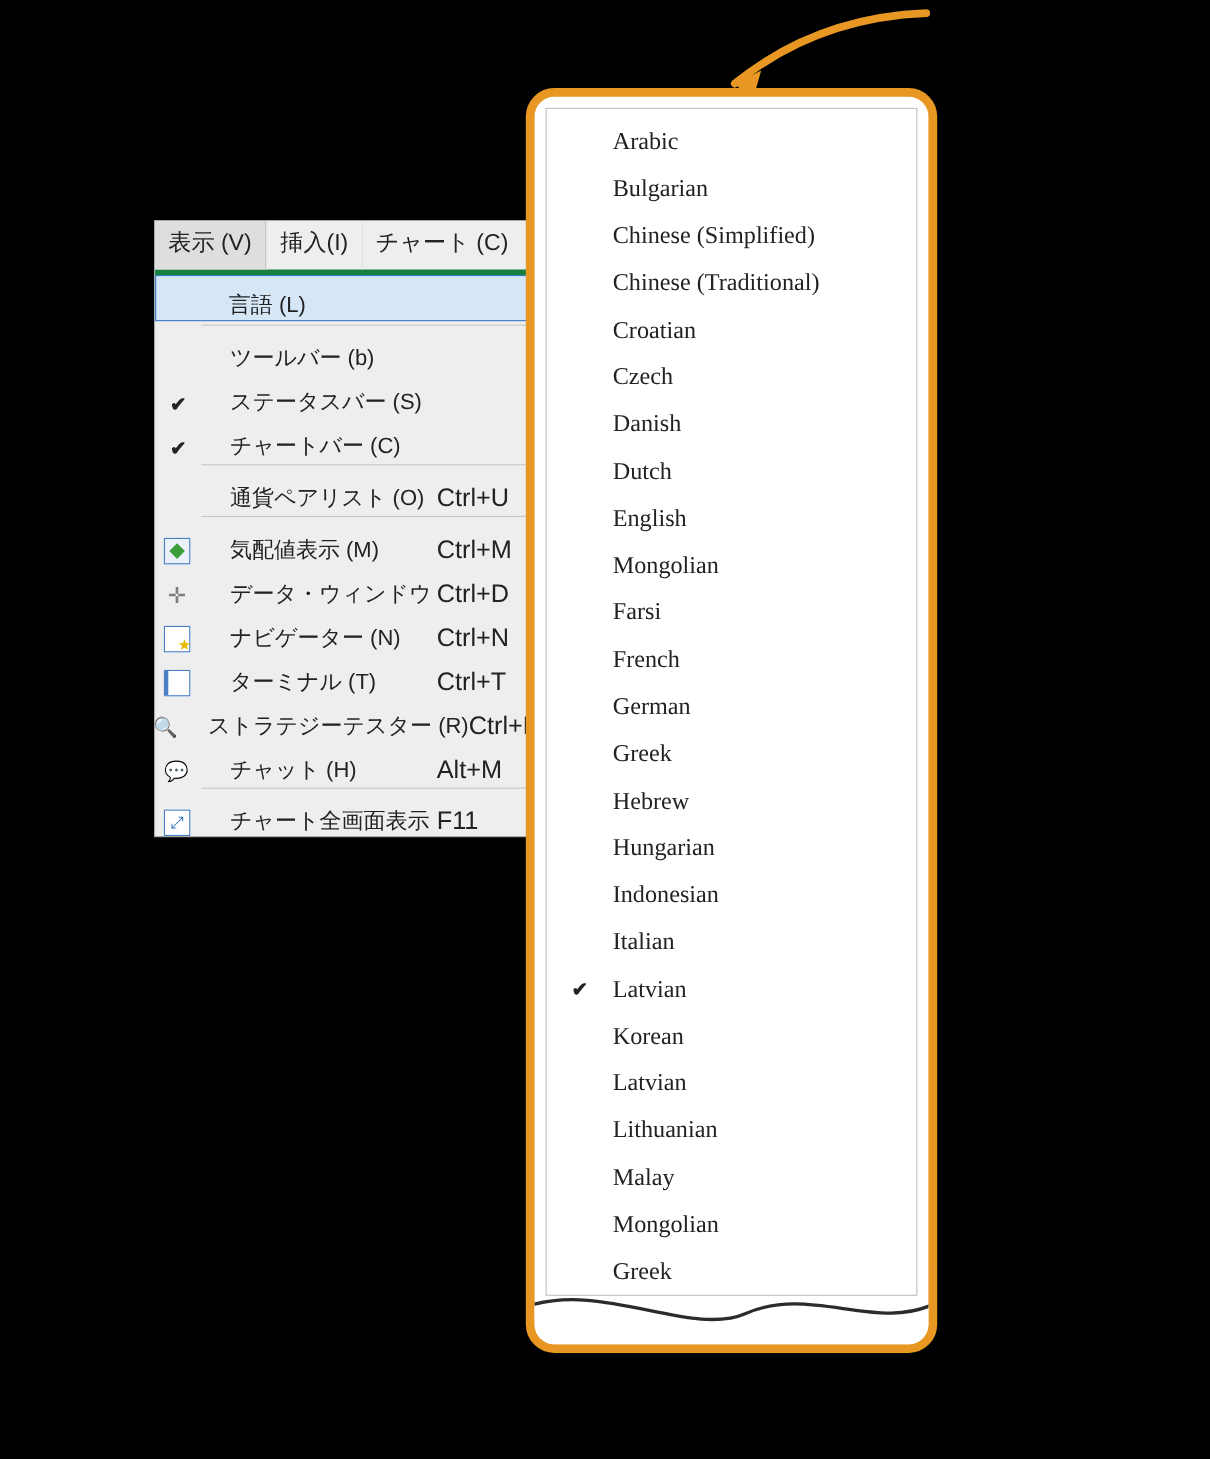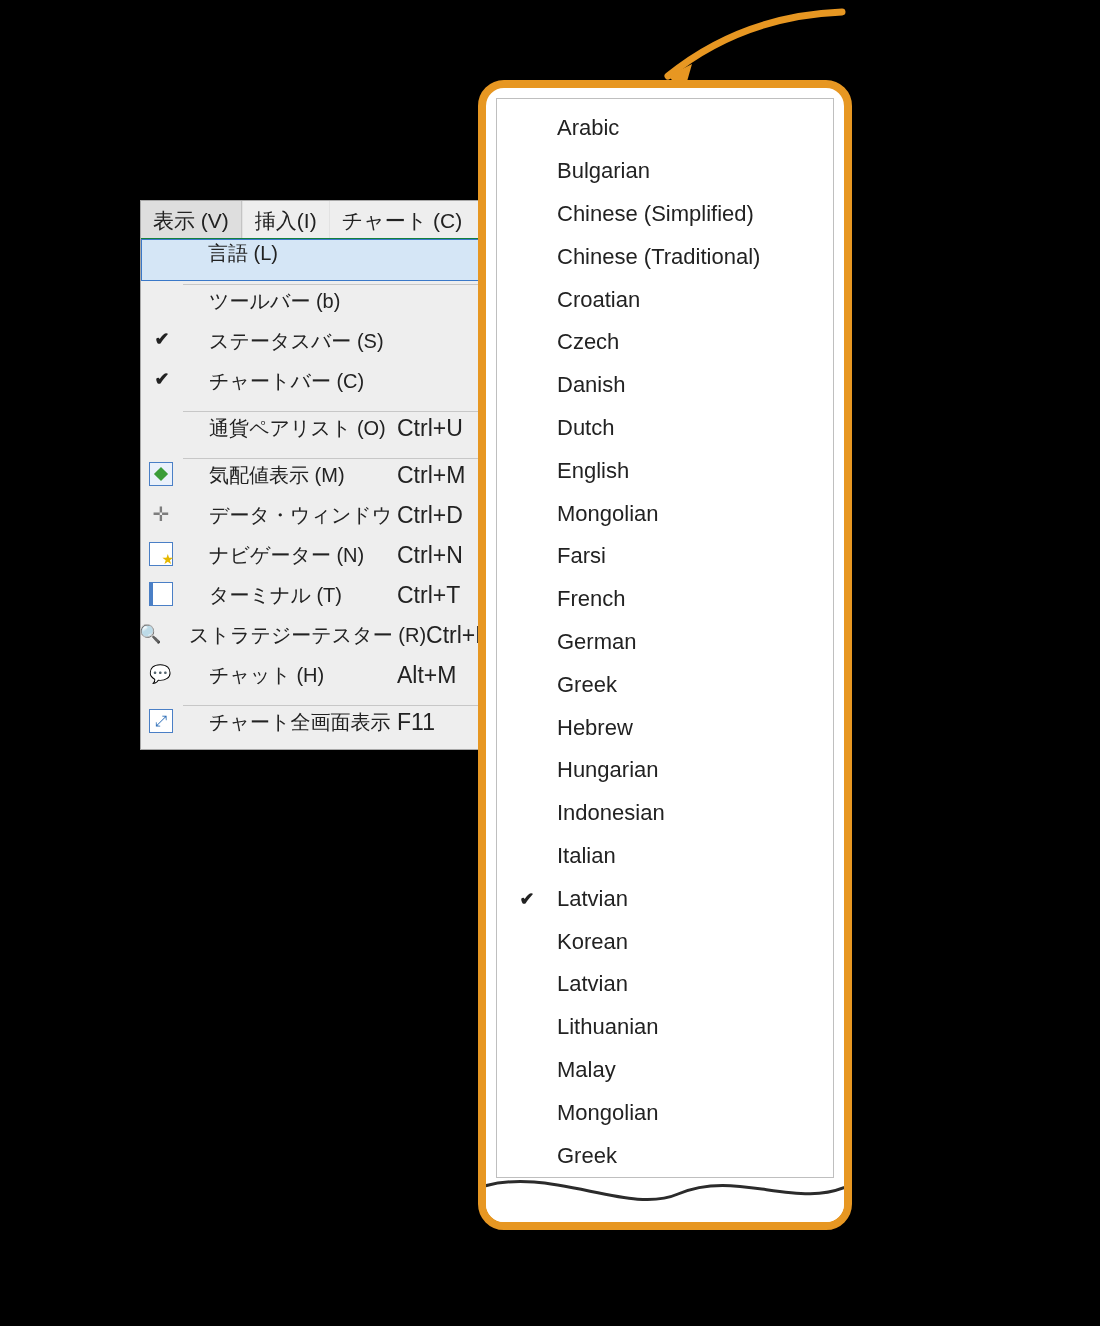--- a/index.html
+++ b/index.html
@@ -19,46 +19,46 @@
     position: absolute;
     left: 140px;
     top: 200px;
     width: 350px;
     background: #eeeeee;
     border: 1px solid #a8a8a8;
     box-shadow: 0 4px 12px rgba(0,0,0,.25);
   }
   .menubar {
     display: flex;
-    height: 38px;
-    border-bottom: 1px solid #15803d;
+    height: 49px;
+    border-bottom: 5px solid #15803d;
     background: #eeeeee;
   }
   .menubar-item {
     padding: 6px 12px 4px 12px;
     font-size: 21px;
     line-height: 28px;
   }
   .menubar-item.active {
     background: #dedede;
     border-right: 1px solid #c4c4c4;
   }
   .menubar-item + .menubar-item { border-left: 1px solid #e2e2e2; }
 
   .menu-body {
     display: flex;
     flex-direction: column;
     padding: 0;
   }
   .menu-row {
     display: flex;
-    align-items: flex-start;
+    align-items: flex-end;
     height: 40px;
     font-size: 20px;
-    padding: 0 12px 15px 0;
+    padding: 0 12px 0 0;
   }
   .menu-row.highlight {
     background: #d5e6f6;
     border: 1px solid #3a78c8;
     height: 42px;
   }
   .menu-row .check-col {
     width: 42px;
     display: flex;
     justify-content: center;
@@ -134,21 +134,21 @@
     align-items: center;
     height: 44px;
     font-size: 22px;
     padding-right: 10px;
   }
   .lang-item .check-col {
     width: 60px;
     display:flex; justify-content:center; align-items:center;
     font-size:18px; font-weight:900;
   }
-  .lang-item .lang-label { flex:1; }
+  .lang-item .lang-label { flex:1;font-family:Liberation Serif, serif; }
 
   
   .lang-wave {
     position: absolute;
     left: -8px; right: -8px; bottom: -8px;
     height: 70px;
     pointer-events: none;
   }
 
   

